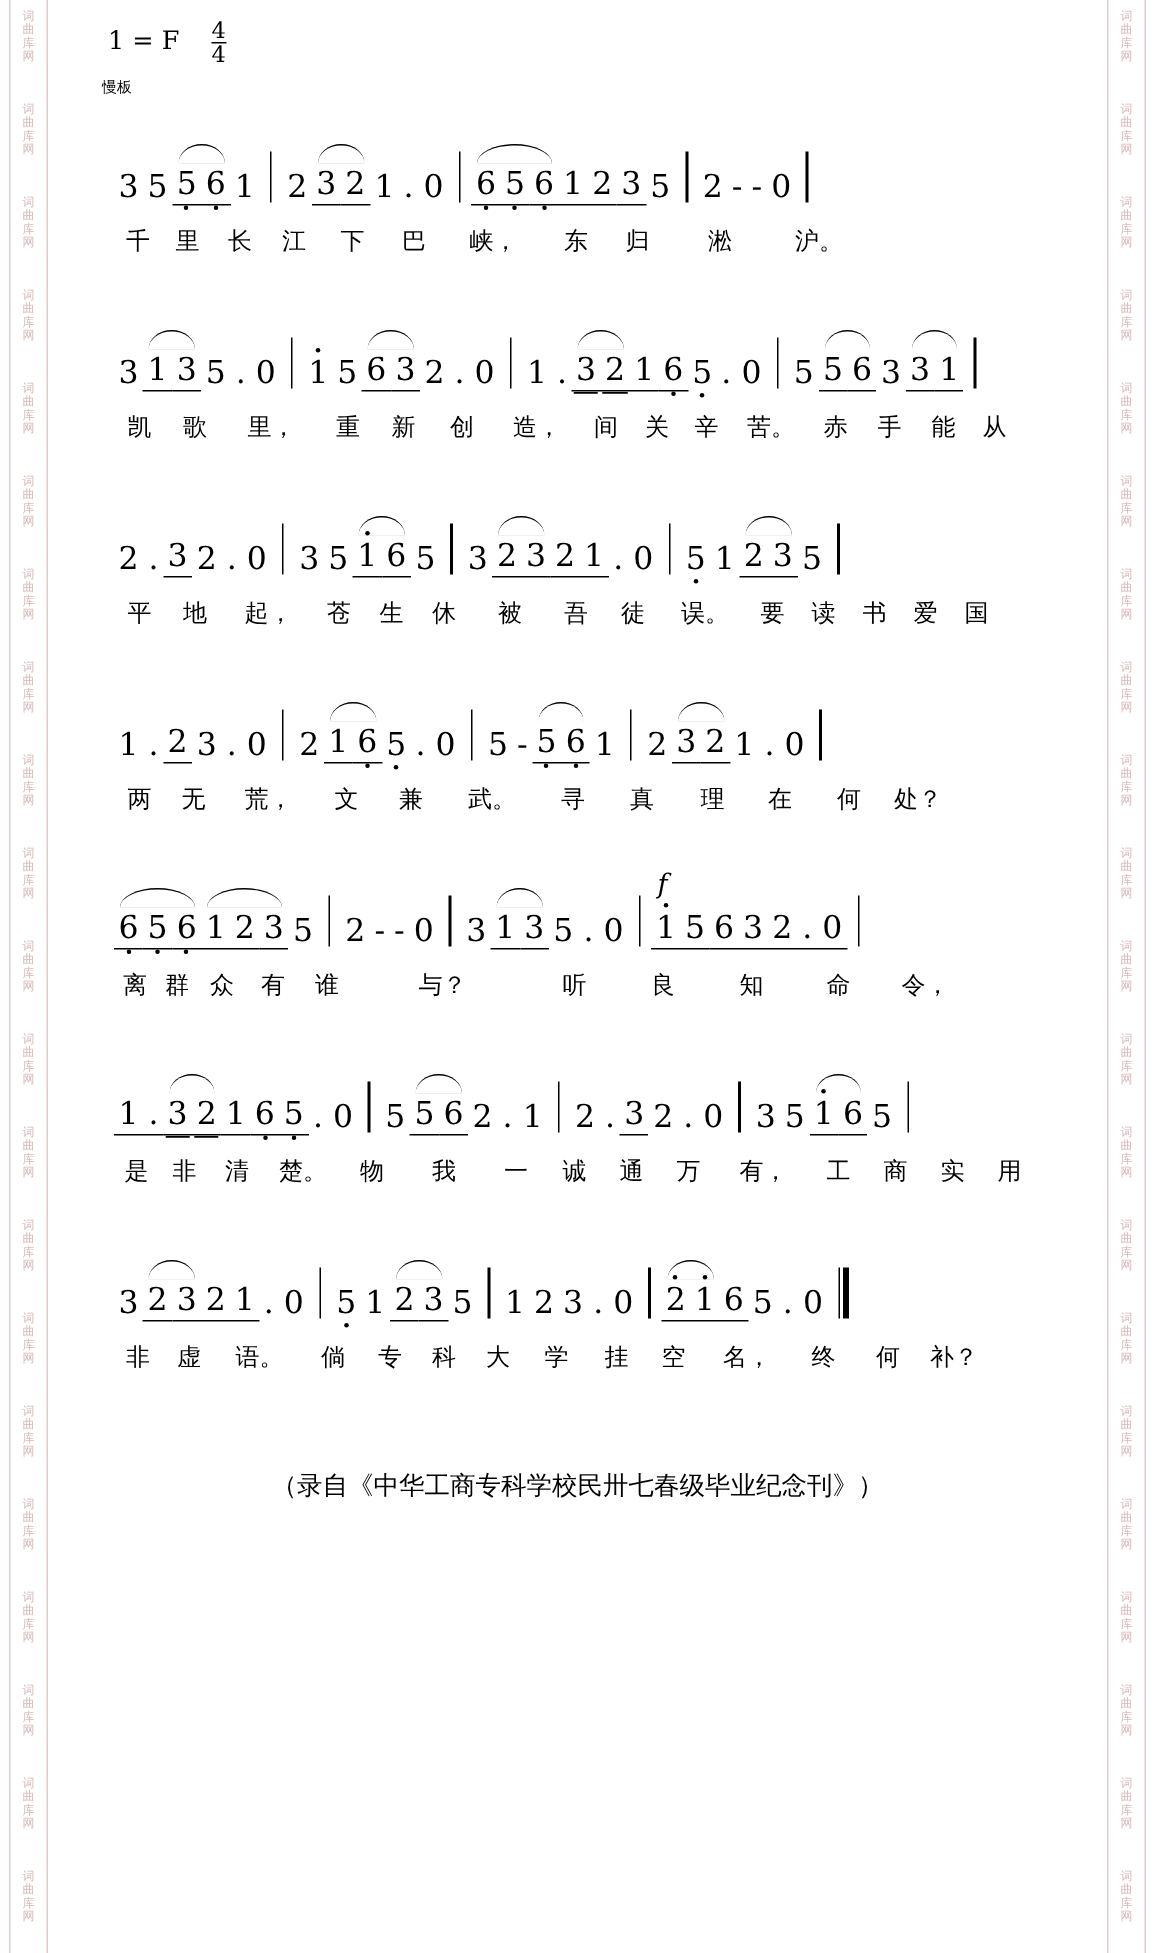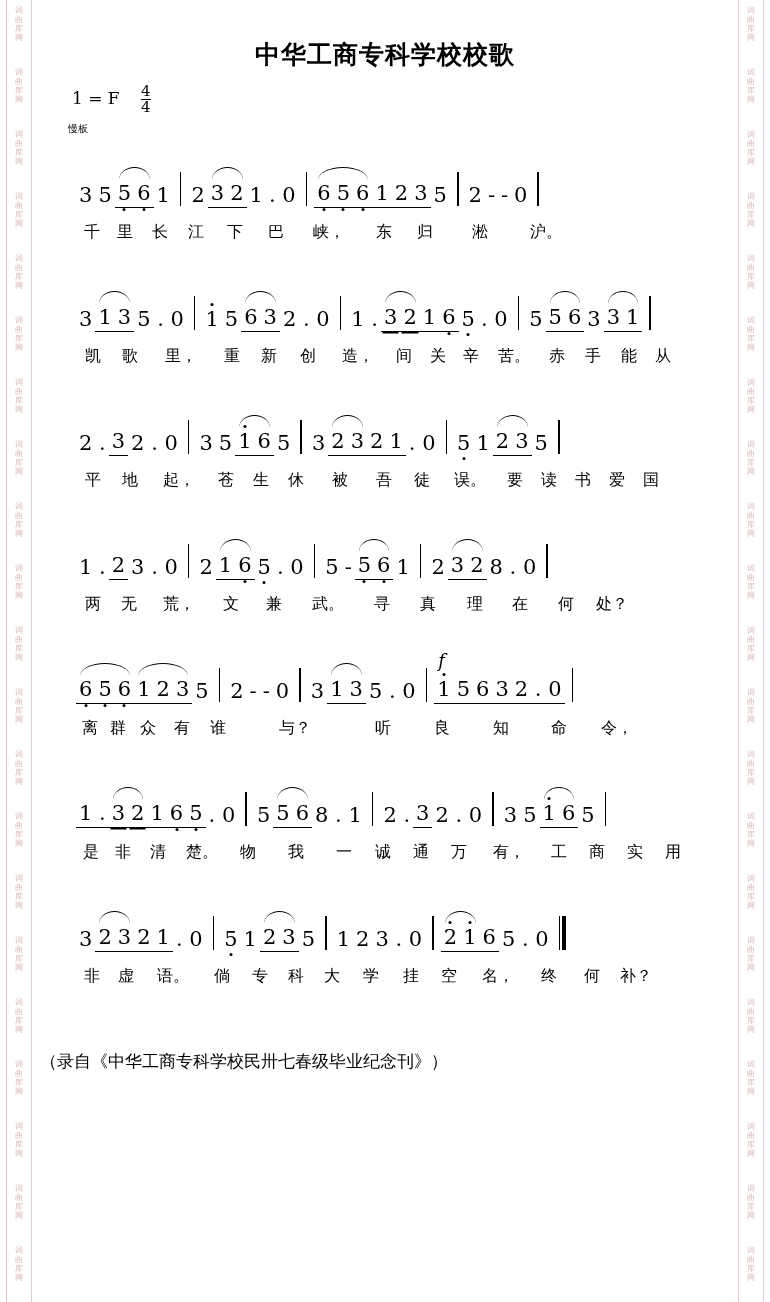--- a/index.html
+++ b/index.html
@@ -191,21 +191,21 @@
     text-align: center;
     white-space: nowrap;
   }
   .dyn {
     position: absolute;
     font-style: italic;
     font-family: "DejaVu Serif", serif;
     font-size: 18px;
   }
   .footer {
-    text-align: left;
+    text-align: center;
     font-size: 17px;
     font-family: "DejaVu Serif", serif;
     margin-top: 26px;
   }
 </style>
 </head>
 <body>
 
 <div class="page">
 
@@ -254,21 +254,20 @@
     <div class="wm-block">词曲库网</div>
     <div class="wm-block">词曲库网</div>
     <div class="wm-block">词曲库网</div>
     <div class="wm-block">词曲库网</div>
     <div class="wm-block">词曲库网</div>
 
   </div>
 
   <div class="content">
 
-    <div class="title">中华工商专科学校校歌</div>
 
     <div class="meta">
       <div class="key-sig">
         <span>1 = F</span>
         <span class="frac">
           <span class="num">4</span>
           <span class="den">4</span>
         </span>
       </div>
       <div class="tempo">慢板</div>
@@ -501,21 +500,21 @@
           <span class="note">1</span>
         </div>
         <div class="barline"></div>
         <div class="measure">
           <span class="note">2</span>
           <span class="group">
             <span class="slur"></span>
             <span class="note u1">3</span>
             <span class="note u1">2</span>
           </span>
-          <span class="note">8 . 0</span>
+          <span class="note">1 . 0</span>
         </div>
         <div class="barline"></div>
       </div>
       <div class="lyrics">
         <span class="lyric" style="width:34px">两</span>
         <span class="lyric" style="width:38px">无</span>
         <span class="lyric" style="width:62px">荒，</span>
         <span class="lyric" style="width:42px">文</span>
         <span class="lyric" style="width:44px">兼</span>
         <span class="lyric" style="width:64px">武。</span>
@@ -603,21 +602,21 @@
           <span class="note">. 0</span>
         </div>
         <div class="barline"></div>
         <div class="measure">
           <span class="note">5</span>
           <span class="group">
             <span class="slur"></span>
             <span class="note u1">5</span>
             <span class="note u1">6</span>
           </span>
-          <span class="note">8 . 1</span>
+          <span class="note">2 . 1</span>
         </div>
         <div class="barline"></div>
         <div class="measure">
           <span class="note">2 .</span>
           <span class="note u1">3</span>
           <span class="note">2 . 0</span>
         </div>
         <div class="barline"></div>
         <div class="measure">
           <span class="note">3</span>

